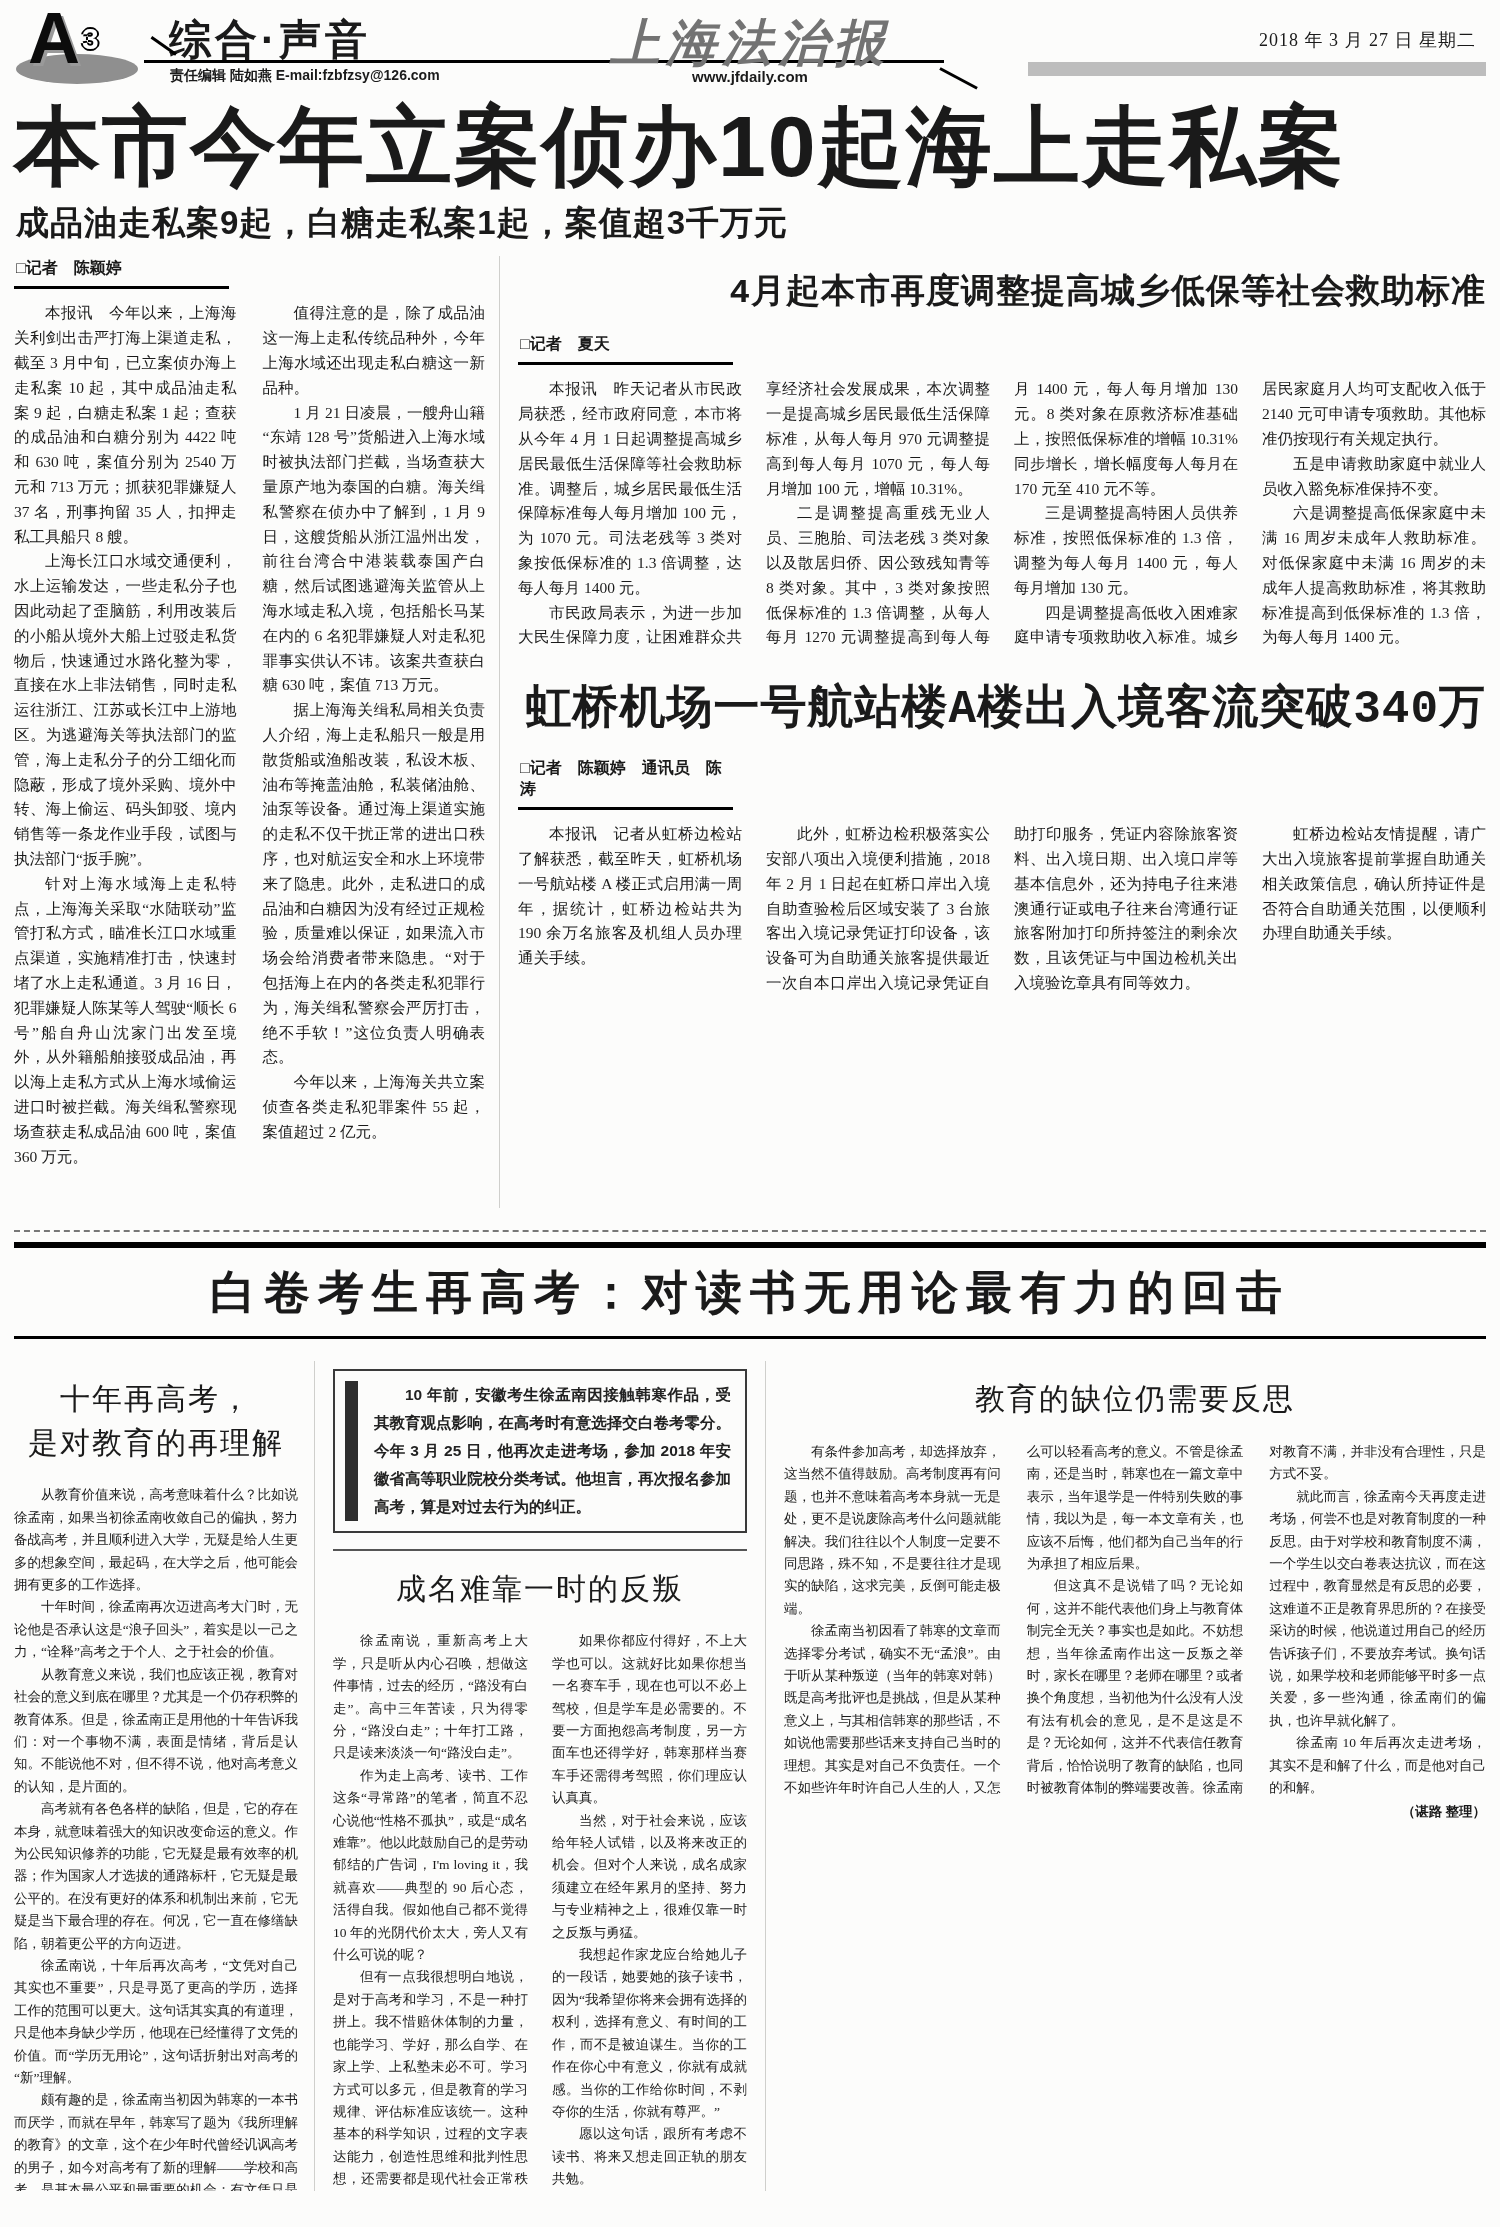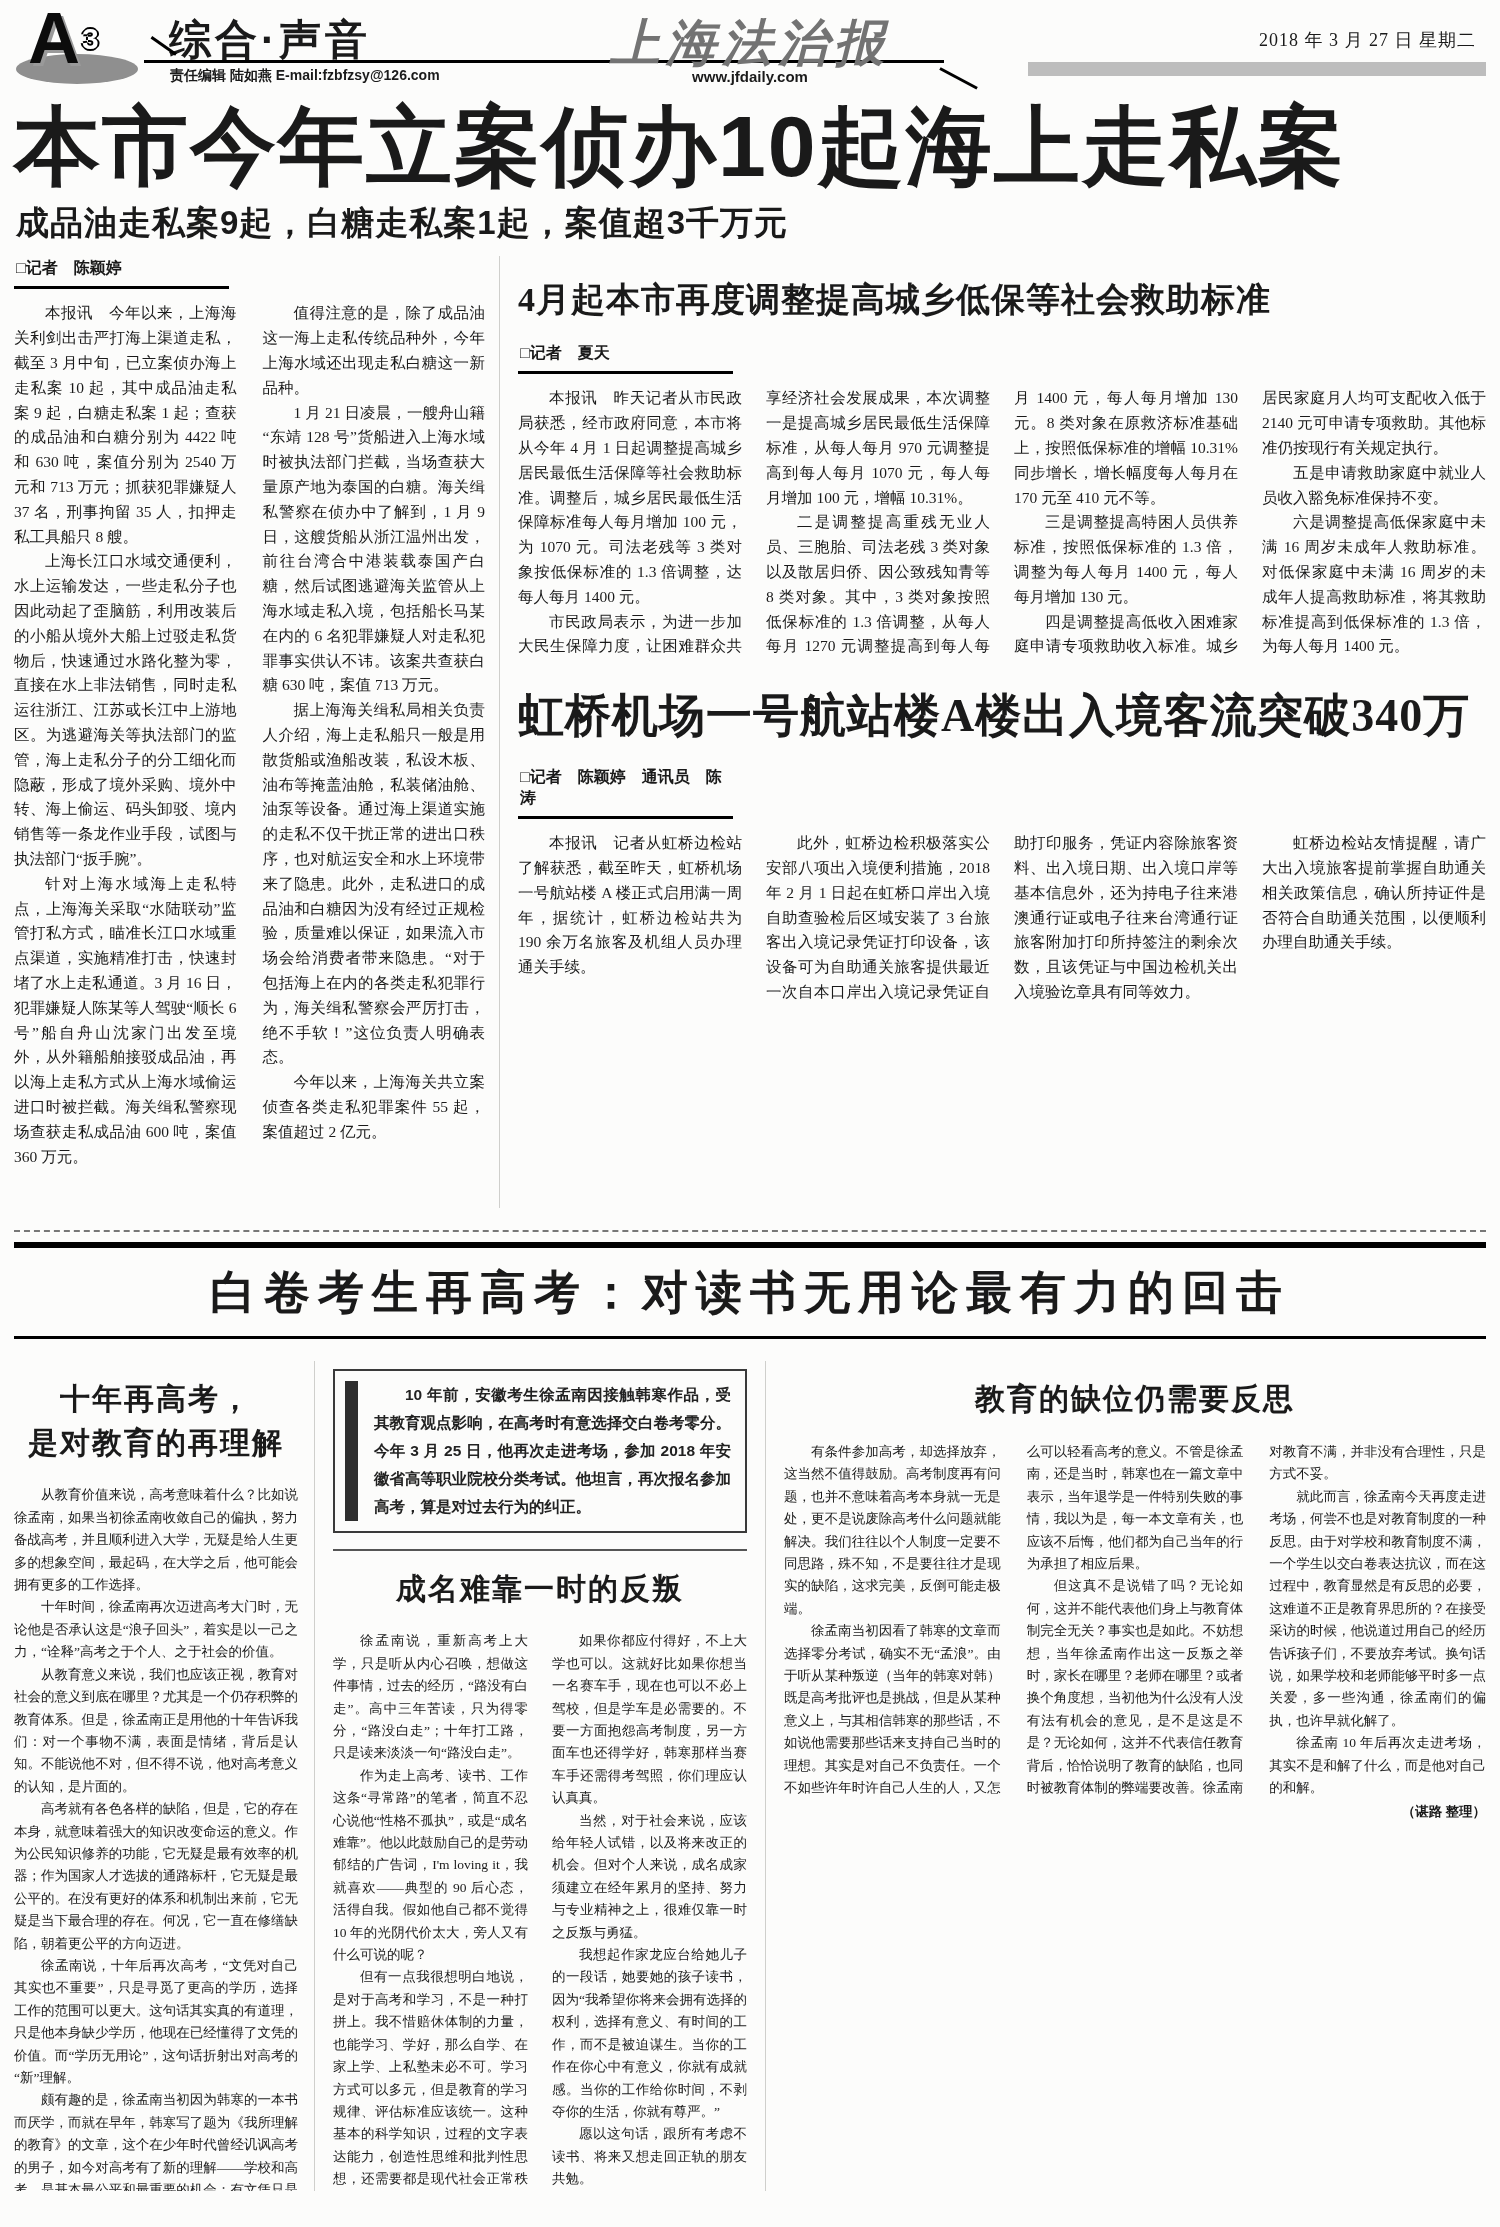--- a/index.html
+++ b/index.html
@@ -47,37 +47,37 @@
   .top-grid { display:flex; margin-top:10px; height:952px; overflow:hidden; }
   .lead-article { width:486px; flex:none; padding-right:14px; border-right:1px solid #cfcfcc; }
   .right-zone { flex:1; padding-left:18px; }
 
   .byline { font-family:"Liberation Sans",sans-serif; font-weight:700; font-size:16px;
             border-bottom:3px solid #000; padding:2px 0 7px 2px; width:215px; margin-bottom:12px; }
   .body-2col { columns:2; column-gap:26px; }
   .body-4col { columns:4; column-gap:24px; }
   .body-text p { font-size:15.5px; line-height:1.6; text-align:justify; text-indent:2em;
                  margin:0; }
-  .news-h2 { font-family:Liberation Serif, serif; font-weight:900; font-size:34px;
-             text-align:left; letter-spacing:1px; margin:21px 0 18px; }
+  .news-h2 { font-family:Liberation Mono, monospace; font-weight:900; font-size:34px;
+             text-align:right; letter-spacing:1px; margin:12px 0 18px; }
   .news-h2.big { font-size:46px; margin-top:26px; }
   .article-block + .article-block { margin-top:26px; }
 
   
   .dashed-rule { border:0; border-top:2px dashed #777; margin:22px 0 0; }
   .feature-banner { border-top:6px solid #000; border-bottom:3px solid #000;
                     margin-top:10px; padding:14px 0 12px; }
   .feature-banner h2 { font-family:"Liberation Sans",sans-serif; font-weight:900;
                        font-size:46px; letter-spacing:8px; text-align:center; white-space:nowrap; }
   .feature-grid { display:flex; margin-top:22px; height:830px; overflow:hidden; }
   .feat-left { width:300px; flex:none; padding-right:16px; }
   .feat-mid  { width:452px; flex:none; padding:8px 18px; border-left:1px solid #cfcfcc;
                border-right:1px solid #cfcfcc; }
   .feat-right{ flex:1; padding-left:18px; }
-  .feat-title { font-family:"Liberation Sans",sans-serif; font-weight:700; font-size:30px;
+  .feat-title { font-family:"Liberation Sans",sans-serif; font-weight:400; font-size:30px;
                 text-align:center; line-height:1.45; margin:16px 0 20px; letter-spacing:2px; }
   .feat-body p { font-size:13.5px; line-height:1.66; text-align:justify; text-indent:2em; }
   .intro-box { display:flex; border:2px solid #3a3a3a; padding:10px 14px 10px 10px; }
   .intro-bar { flex:none; width:13px; background:#2e2e2e; margin-right:16px; }
   .intro-text { font-family:"Liberation Sans",sans-serif; font-weight:700; font-size:15.5px;
                 line-height:1.8; text-align:justify; text-indent:2em; color:#222; }
   .intro-rule { border:0; border-top:2px solid #555; margin:16px 0 4px; }
   .mid-cols { columns:2; column-gap:24px; }
   .right-cols { columns:3; column-gap:26px; }
   .credit { text-align:right; font-size:13.5px; font-weight:700; margin-top:4px; }

